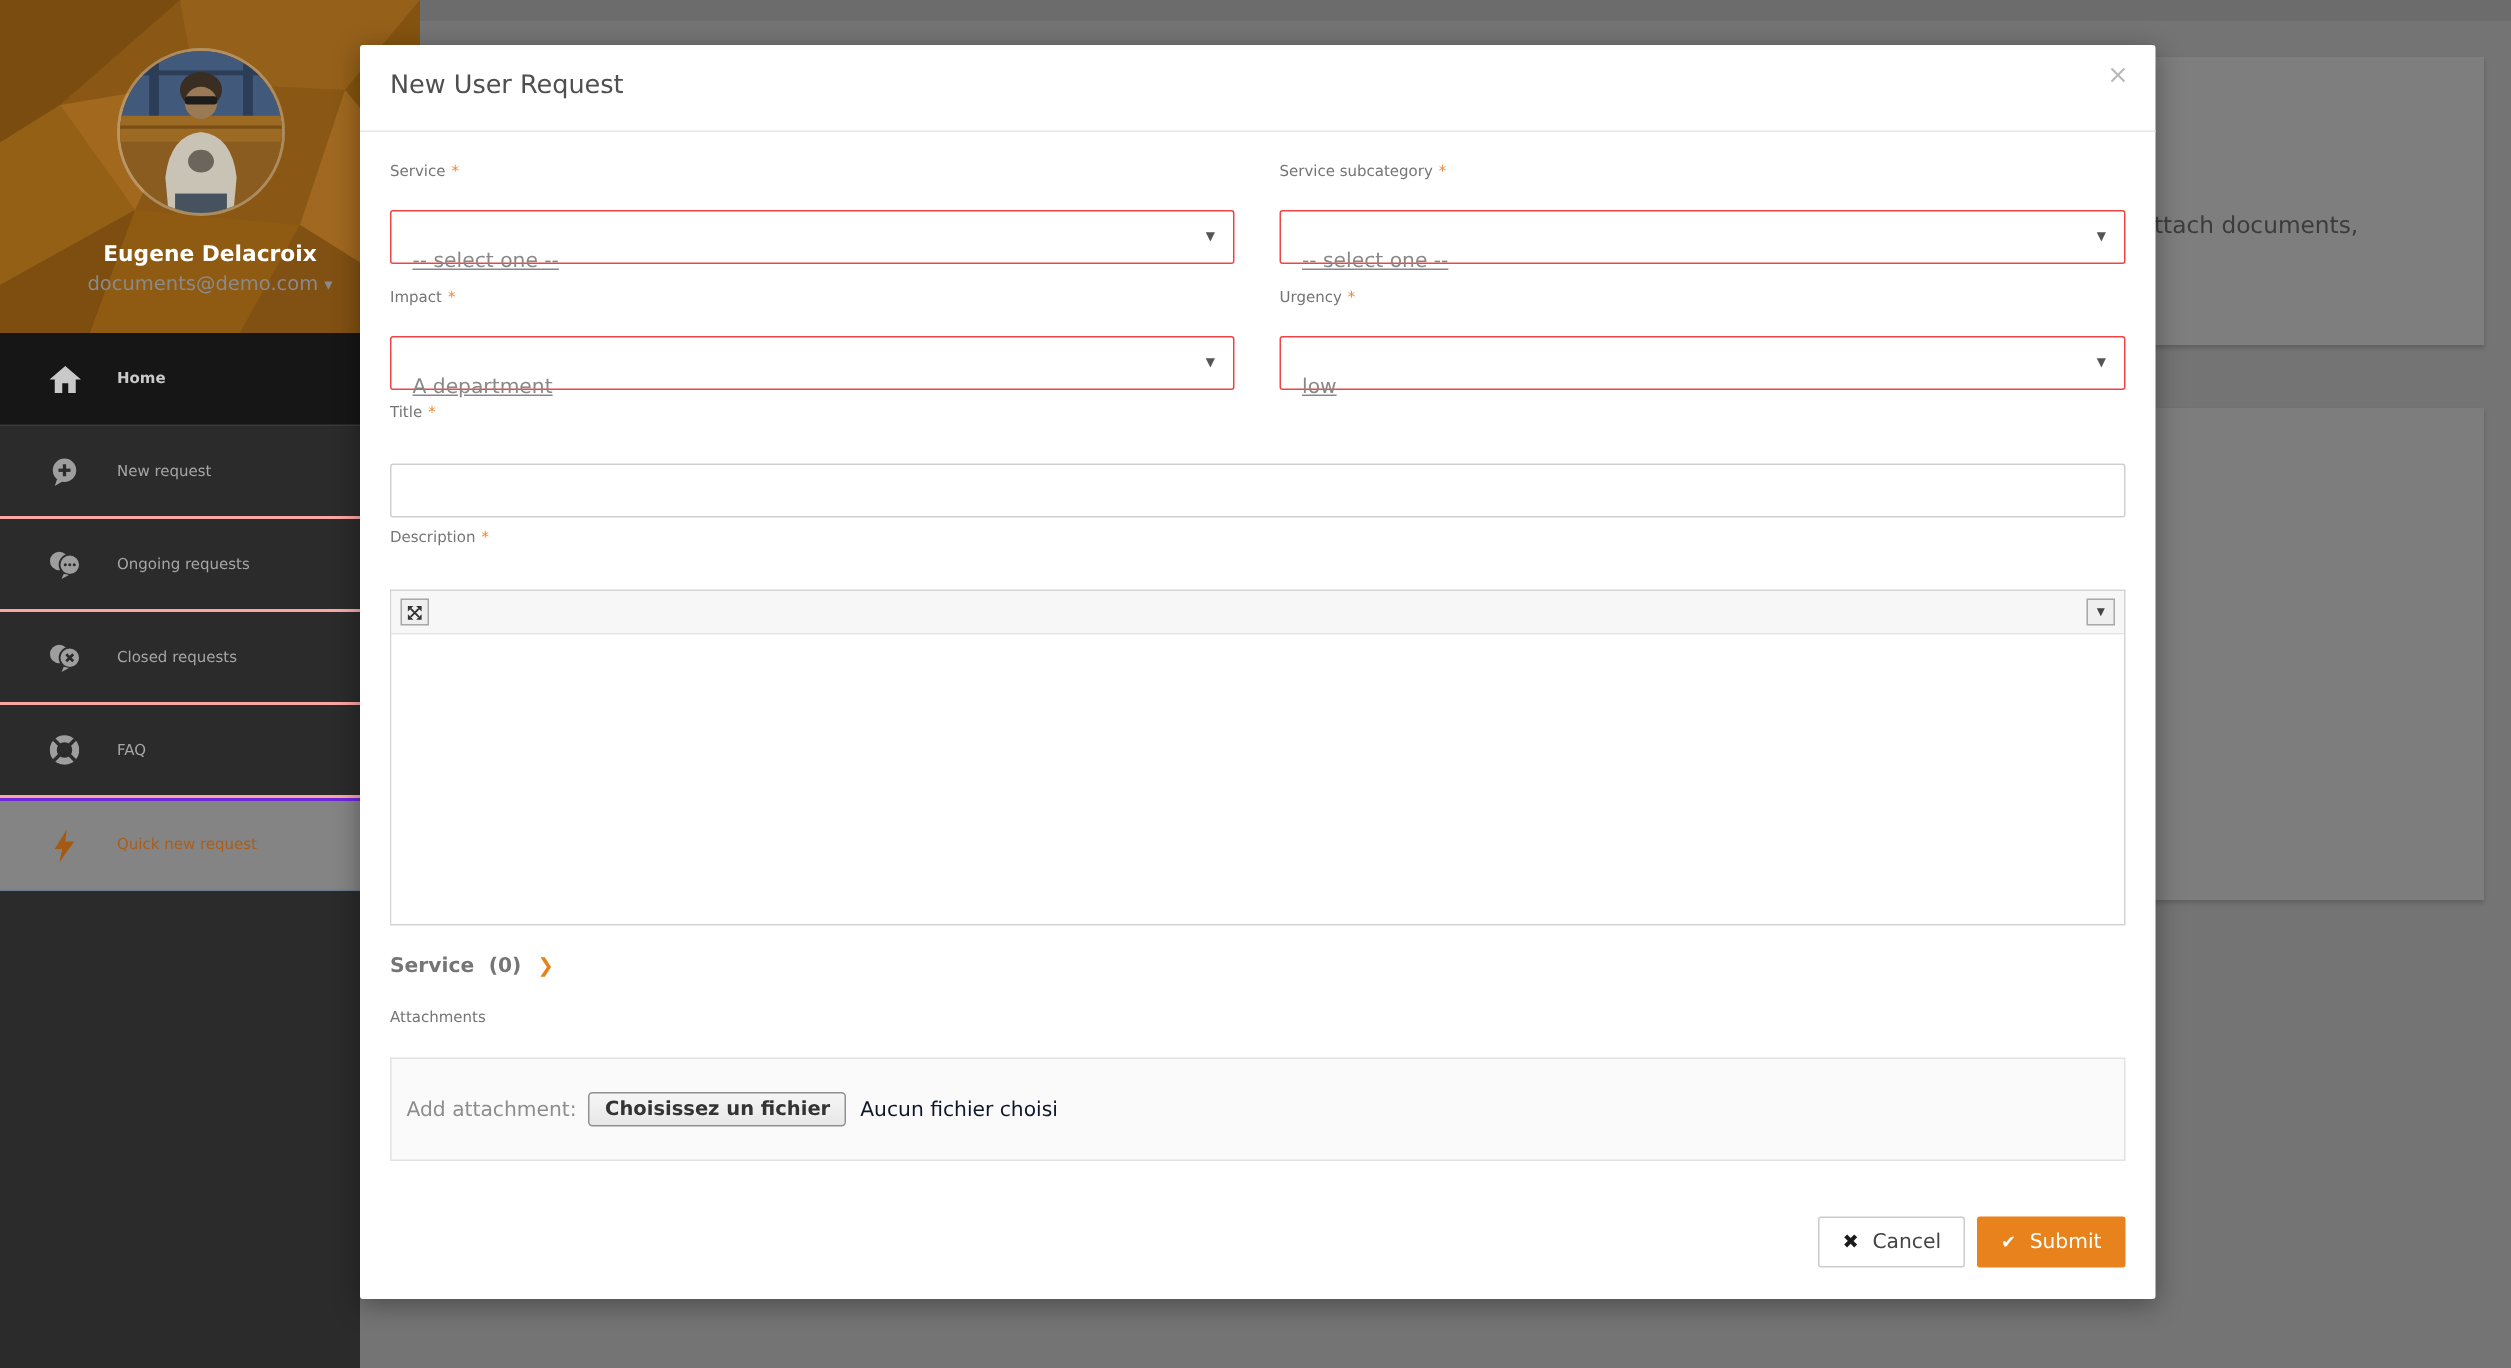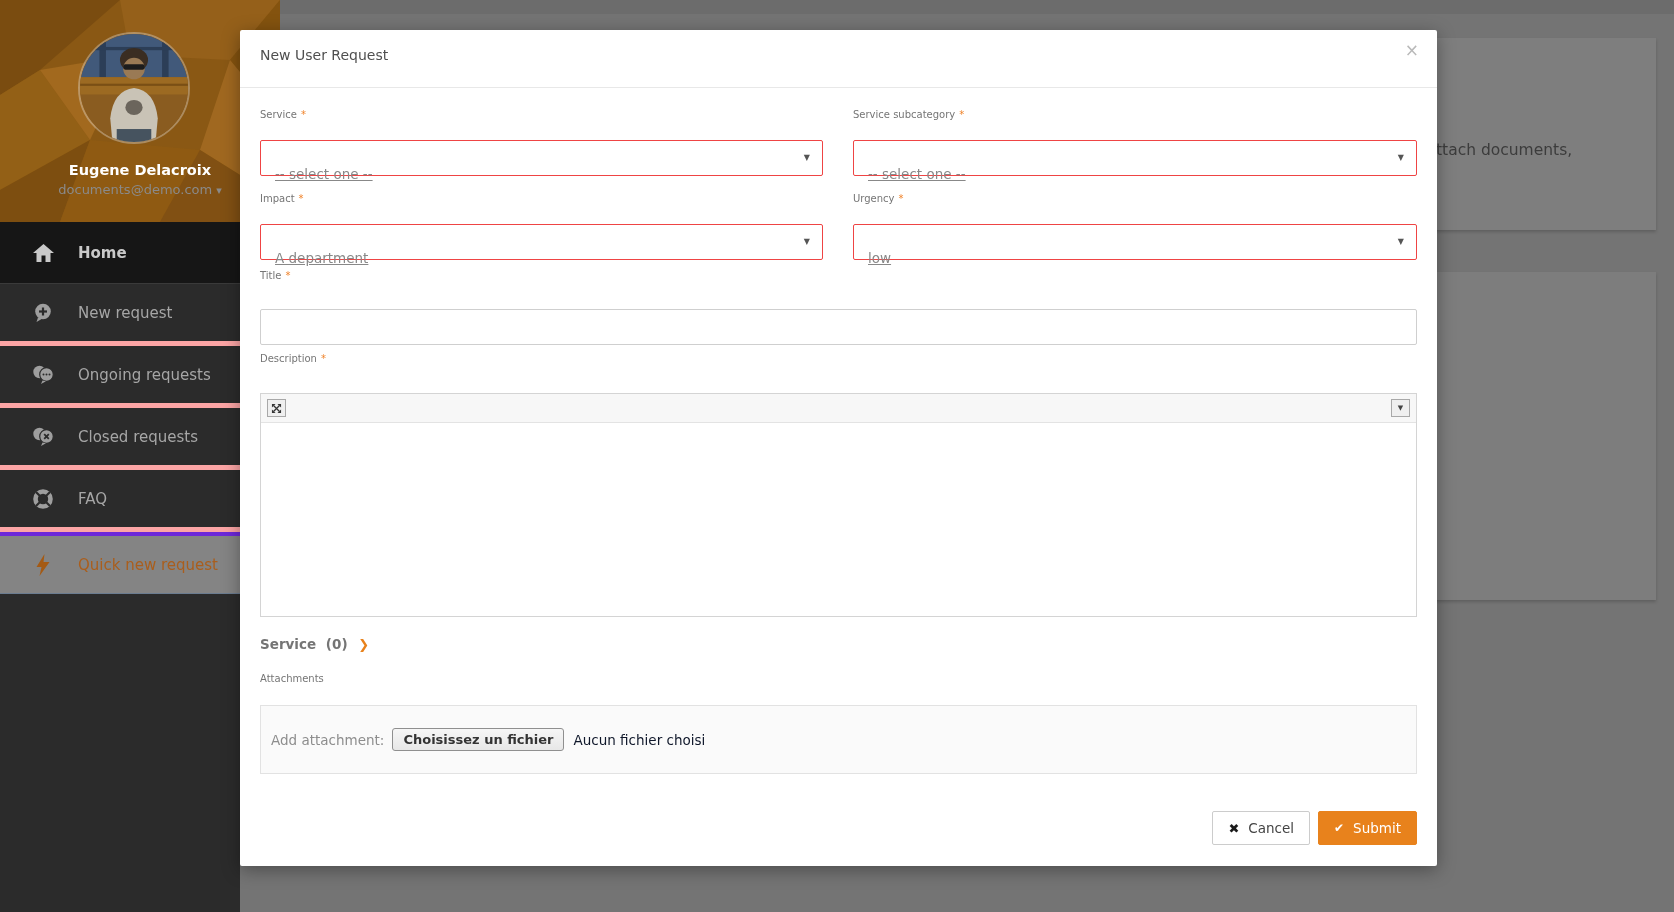--- a/index.html
+++ b/index.html
@@ -21,33 +21,33 @@
                  border:2px solid rgba(235,235,235,0.35); overflow:hidden; }
   .user-name { position:absolute; left:0; top:162px; width:280px; text-align:center;
                font-size:14.5px; font-weight:bold; color:#ffffff; }
   .user-email { position:absolute; left:0; top:182px; width:280px; text-align:center;
                 font-size:13px; color:#8a8a8a; cursor:pointer; }
   .user-email .caret { font-size:11px; margin-left:4px; color:#8a8a8a; }
 
   
   .side-menu { position:absolute; left:0; top:222px; width:240px; height:690px; background:#2b2b2b; }
   .menu-item { position:relative; height:62px; display:flex; align-items:center; cursor:pointer;
-               border-bottom:5px solid #fca5a5; }
+               border-bottom:2px solid #fca5a5; }
   .menu-item .mi-icon { width:26px; margin-left:30px; display:flex; justify-content:center; }
-  .menu-item .mi-label { margin-left:22px; font-size:15px; color:#a6a6a6; }
+  .menu-item .mi-label { margin-left:22px; font-size:10px; color:#a6a6a6; }
   .menu-item.active-dark { background:#161616; border-bottom:1px solid #3a3a3a; }
   .menu-item.active-dark .mi-label { color:#c9c9c9; font-weight:bold; }
-  .menu-item.selected { background:#848484; border-top:4px solid #6d28d9; border-bottom:1px solid #6b7c90; }
+  .menu-item.selected { background:#848484; border-top:2px solid #6d28d9; border-bottom:1px solid #6b7c90; }
   .menu-item.selected .mi-label { color:#aa5e1c; }
 
   
   .modal { position:absolute; left:240px; top:30px; width:1197px; height:836px; background:#ffffff;
            border-radius:2px; box-shadow:0 4px 18px rgba(0,0,0,0.35); }
   .modal-header { position:absolute; left:0; top:0; width:100%; height:58px; border-bottom:1px solid #e8e8e8; }
-  .modal-title { position:absolute; left:20px; top:17px; font-size:14px; color:#4f4f4f; }
+  .modal-title { position:absolute; left:20px; top:17px; font-size:17px; color:#4f4f4f; }
   .modal-close { position:absolute; right:18px; top:12px; font-size:17px; color:#b9b9b9; cursor:pointer; line-height:1; }
 
   .lbl { position:absolute; font-size:10px; font-weight:normal; color:#757575; }
   .req { color:#f0832a; margin-left:4px; }
 
   .sel { position:absolute; height:36px; border:1px solid #ef4444; border-radius:2px; background:#fff;
          color:#888; font-size:13.5px; line-height:34px; padding:16px 14px; cursor:pointer;text-decoration:underline; }
   .sel .sel-caret { position:absolute; right:12px; top:0; font-size:8px; color:#555; line-height:34px; }
   .col1 { left:20px;  width:563px; }
   .col2 { left:613px; width:564px; }

